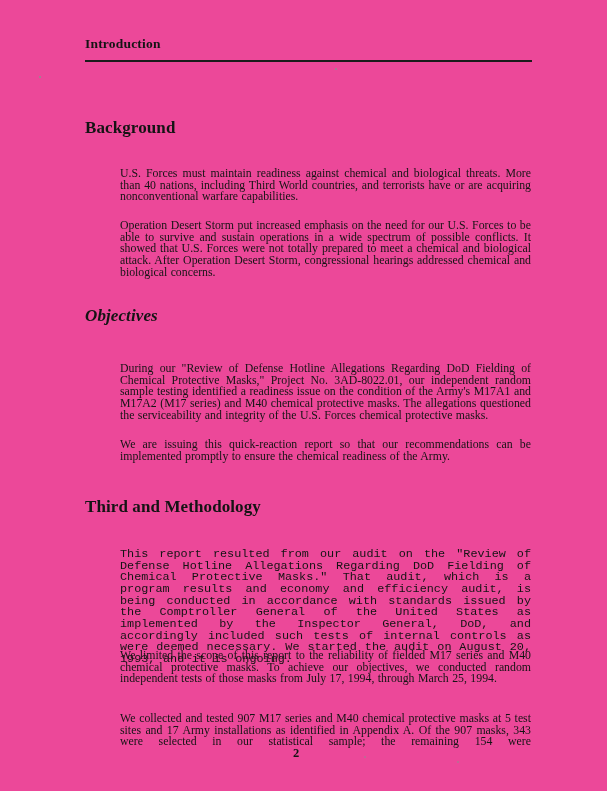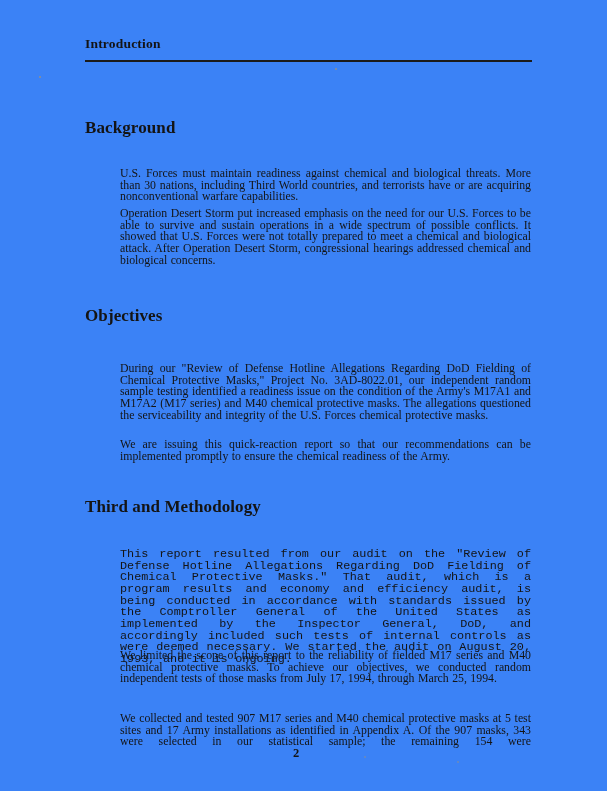--- a/index.html
+++ b/index.html
@@ -5,21 +5,21 @@
   html, body {
     margin: 0;
     padding: 0;
     background: #e8e8e8;
   }
   .page {
     position: relative;
     width: 607px;
     height: 791px;
     margin: 0 auto;
-    background: #3b82f6;
+    background: #ec4899;
     font-family: "Liberation Serif", serif;
     color: #141414;
     overflow: hidden;
   }
   .running-header {
     position: absolute;
     left: 85px;
     top: 36px;
     font-size: 13.5px;
     font-weight: 700;
@@ -36,33 +36,33 @@
   .section-heading {
     position: absolute;
     left: 85px;
     font-size: 17px;
     font-weight: 700;
     letter-spacing: 0.1px;
     white-space: nowrap;
     text-align: right;
   }
   .h-background { top: 118px; }
-  .h-objectives { top: 306px; }
+  .h-objectives { top: 306px; font-style: italic; }
   .h-scope      { top: 497px; }
   .para {
     position: absolute;
     left: 120px;
     width: 411px;
     font-size: 11.8px;
     line-height: 11.7px;
     text-align: justify;
     word-spacing: 0.5px;
   }
   .p1 { top: 156px; }
-  .p2 { top: 196px; }
+  .p2 { top: 208px; }
   .p3 { top: 351px; }
   .p4 { top: 427px; }
   .p5 { top: 537px; font-family: Liberation Mono, monospace; }
   .p6 { top: 638px; }
   .p7 { top: 701px; text-align-last: justify; }
   .page-number {
     position: absolute;
     left: 0;
     top: 746px;
     width: 592px;
@@ -84,21 +84,21 @@
 <body>
 
 <div class="page">
 
   <div class="running-header">Introduction</div>
 
   <div class="header-divider"></div>
 
   <div class="section">
     <div class="section-heading h-background">Background</div>
-    <p class="para p1">U.S. Forces must maintain readiness against chemical and biological threats. More than 30 nations, including Third World countries, and terrorists have or are acquiring nonconventional warfare capabilities.</p>
+    <p class="para p1">U.S. Forces must maintain readiness against chemical and biological threats. More than 40 nations, including Third World countries, and terrorists have or are acquiring nonconventional warfare capabilities.</p>
     <p class="para p2">Operation Desert Storm put increased emphasis on the need for our U.S. Forces to be able to survive and sustain operations in a wide spectrum of possible conflicts. It showed that U.S. Forces were not totally prepared to meet a chemical and biological attack. After Operation Desert Storm, congressional hearings addressed chemical and biological concerns.</p>
   </div>
 
   <div class="section">
     <div class="section-heading h-objectives">Objectives</div>
     <p class="para p3">During our "Review of Defense Hotline Allegations Regarding DoD Fielding of Chemical Protective Masks," Project No. 3AD-8022.01, our independent random sample testing identified a readiness issue on the condition of the Army's M17A1 and M17A2 (M17 series) and M40 chemical protective masks. The allegations questioned the serviceability and integrity of the U.S. Forces chemical protective masks.</p>
     <p class="para p4">We are issuing this quick-reaction report so that our recommendations can be implemented promptly to ensure the chemical readiness of the Army.</p>
   </div>
 
   <div class="section">

